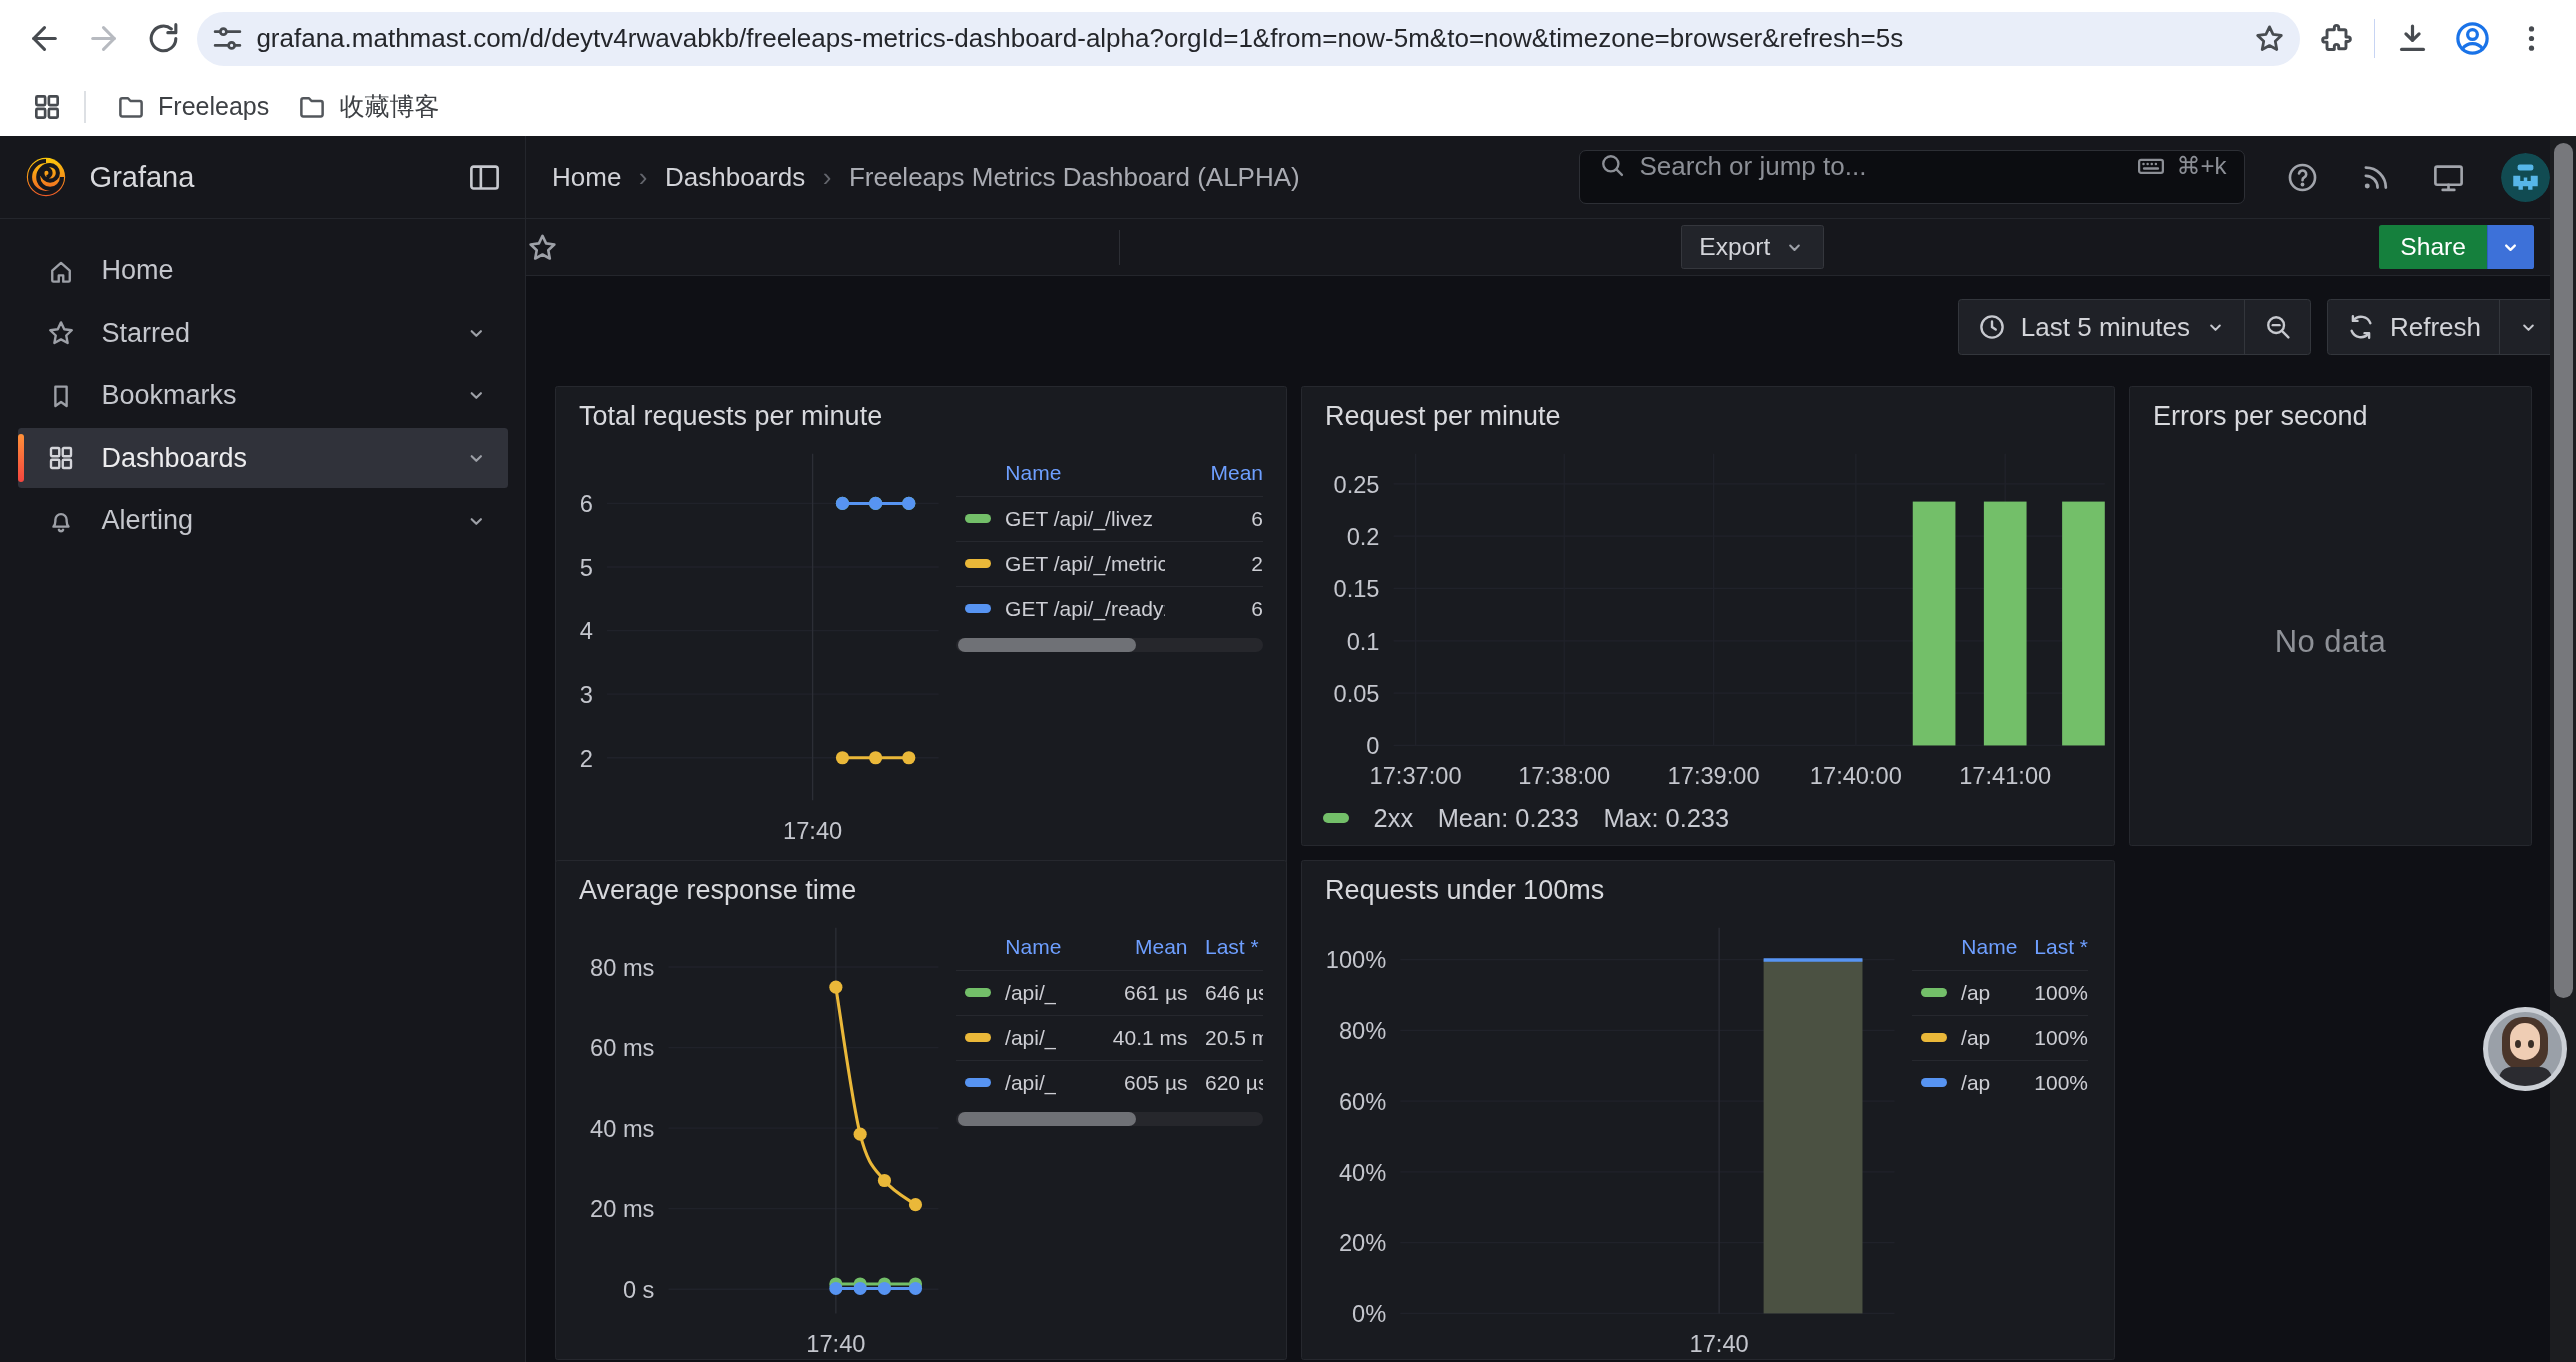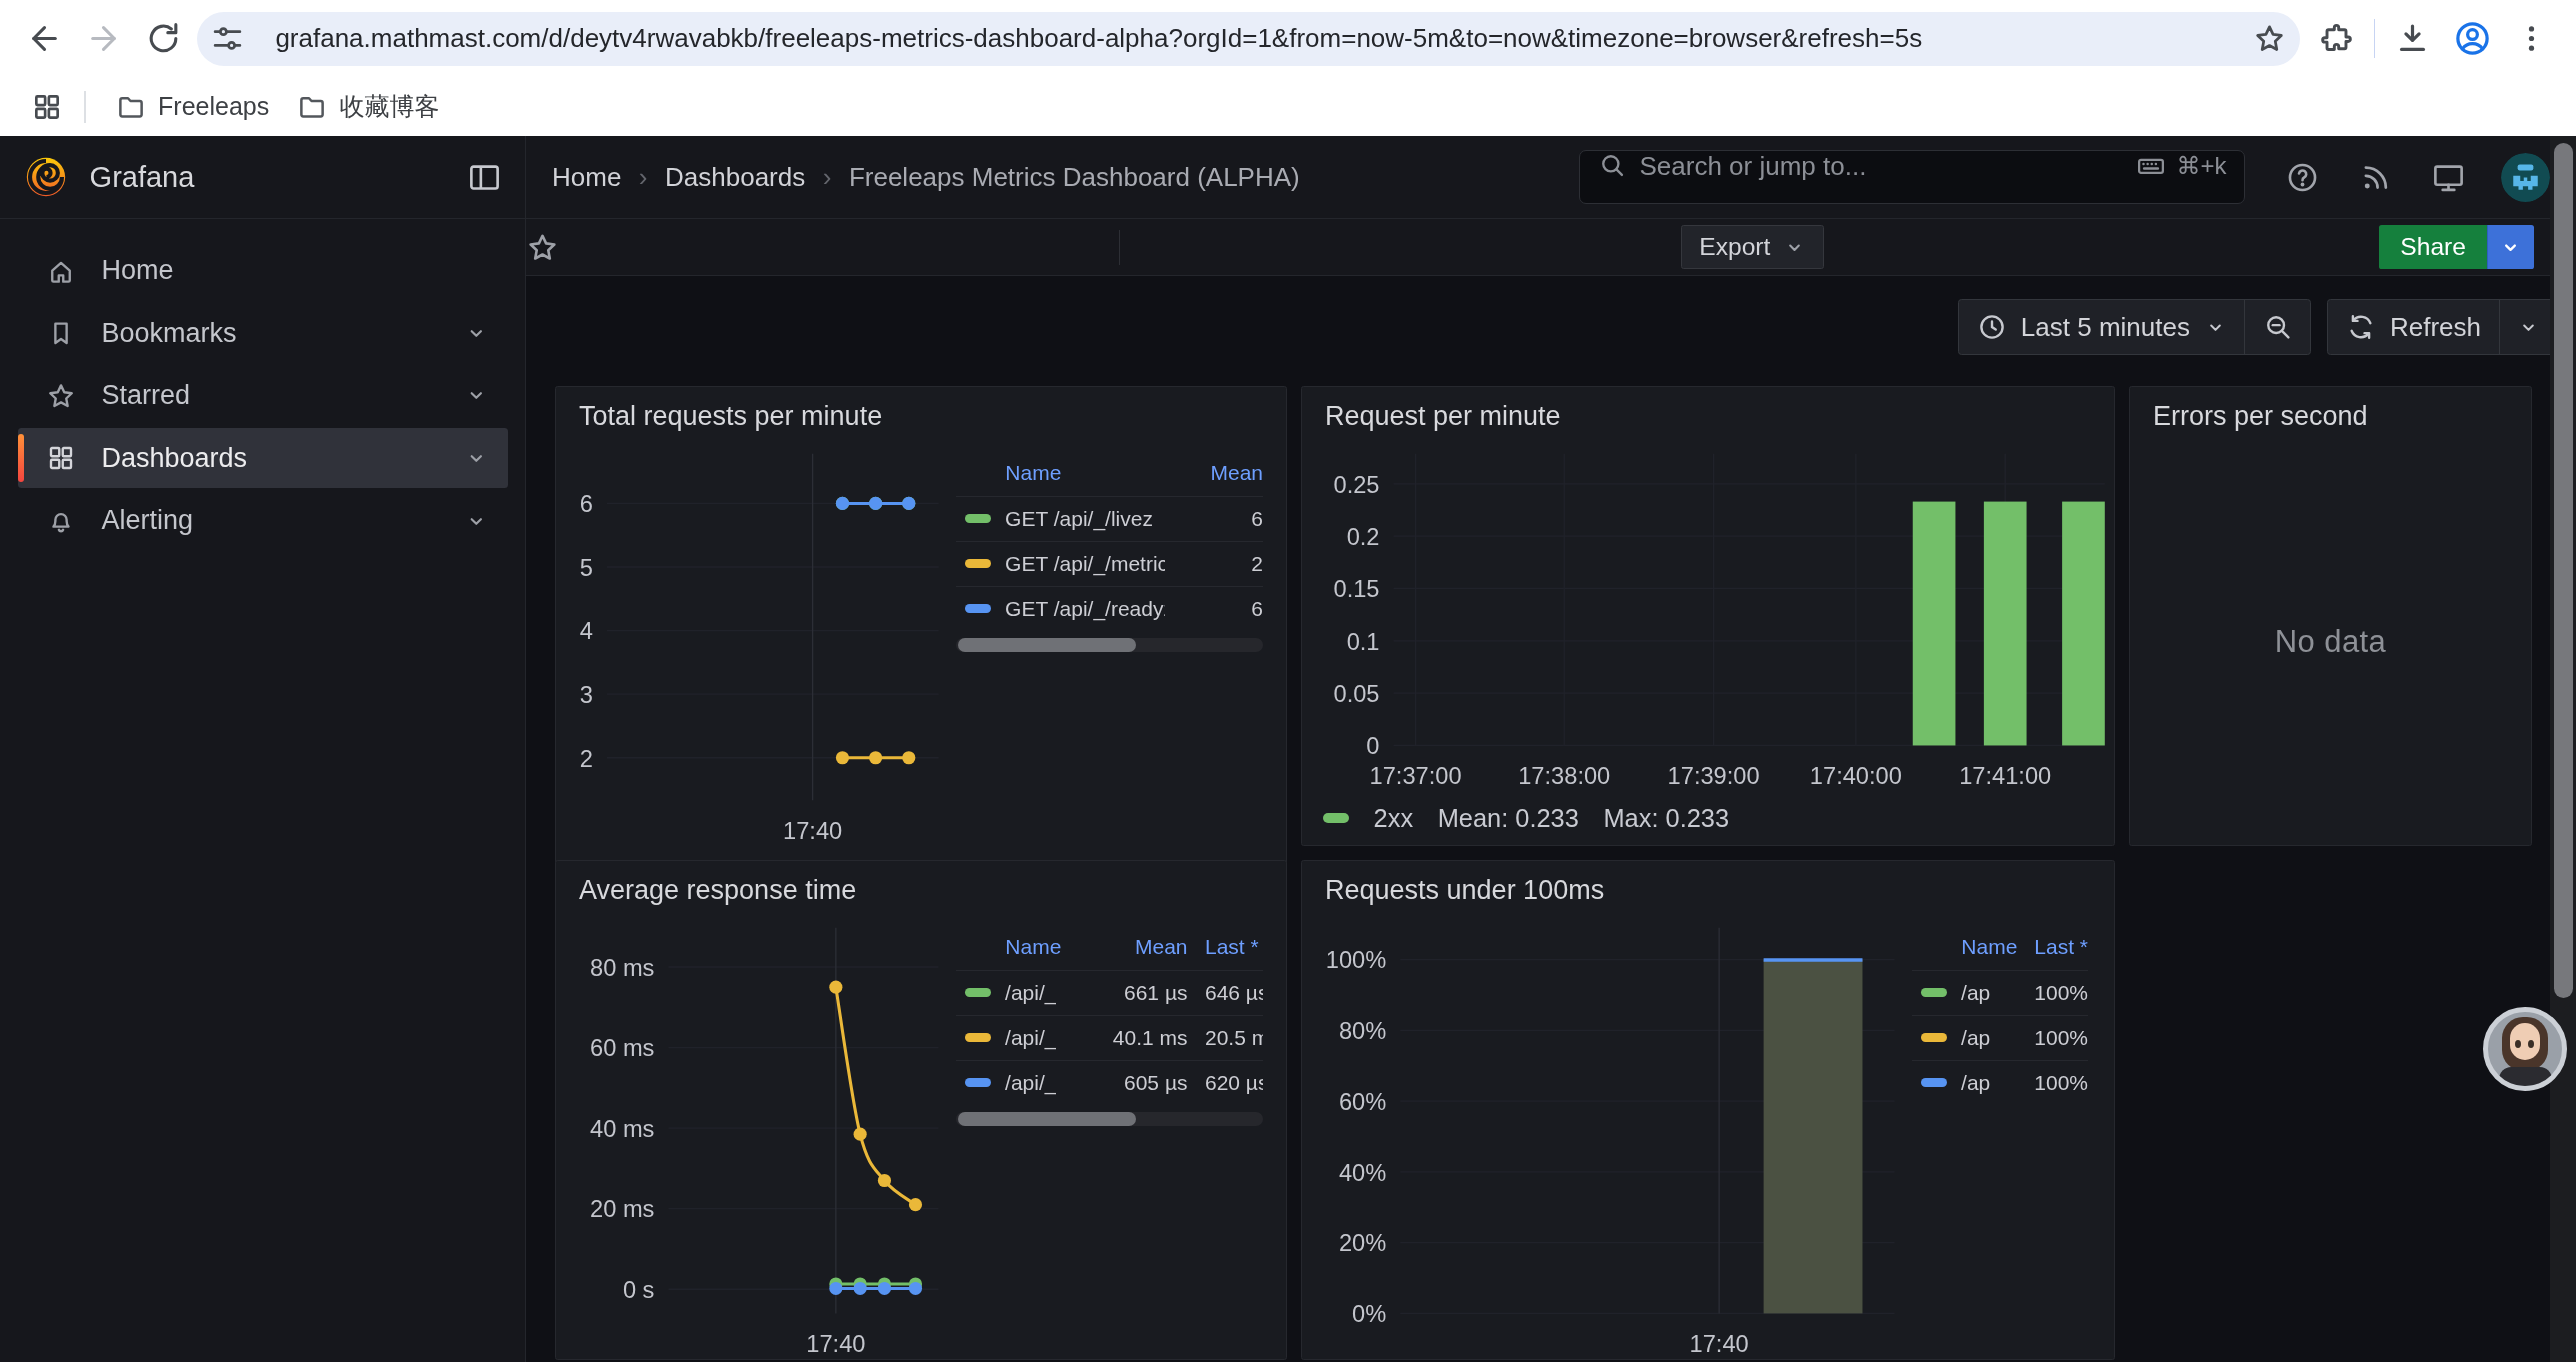--- a/index.html
+++ b/index.html
@@ -4,21 +4,21 @@
 <style>
   html,body{margin:0;padding:0;}
   body{width:2576px;height:1363px;overflow:hidden;background:#ffffff;
        font-family:"Liberation Sans","DejaVu Sans",sans-serif;position:relative;}
   svg{display:block;font-family:inherit;}
 
   
   .toolbar{height:77px;background:#fff;display:flex;align-items:center;padding:0 21px;border-radius:16px 16px 0 0;}
   .nav-ic{width:47px;height:47px;display:flex;align-items:center;justify-content:center;color:#474b50;flex:none;border-radius:50%;}
   .nav-ic.disabled{color:#b7bac0;}
-  .omnibox{flex:1;min-width:0;height:54px;border-radius:27px;background:#e9eef9;display:flex;align-items:center;margin:0 12.3px 0 10.5px;padding:0 7px;gap:19px;}
+  .omnibox{flex:1;min-width:0;height:54px;border-radius:27px;background:#e9eef9;display:flex;align-items:center;margin:0 12.3px 0 10.5px;padding:0 7px;}
   .url-text{flex:1;min-width:0;font-size:26px;color:#24262b;white-space:nowrap;overflow:hidden;margin-left:5.3px;}
   .tb-right{display:flex;align-items:center;flex:none;}
   .tb-divider{width:1.8px;height:39px;background:#c7d4f3;margin:0 14px;}
   .toolbar .gap{width:12.3px;flex:none;}
 
   .bookmarks{height:59px;background:#fff;display:flex;align-items:center;padding:0 23px;}
   .bm-divider{width:1.8px;height:32px;background:#dde0e4;margin:0 16px 0 14px;}
   .bm-item{display:flex;align-items:center;gap:12.3px;font-size:25px;color:#3d4044;padding:7px 14px;border-radius:8.8px;}
   .bm-item .f-ic{color:#53575c;}
 
@@ -292,37 +292,37 @@
         <span class="s-ic">
             <svg width="30" height="30" viewBox="0 0 24 24" fill="none" stroke="currentColor" stroke-width="1.9" stroke-linejoin="round">
               <path d="M5 11.7L12 5.5l7 6.2V19.5a1 1 0 0 1-1 1h-4.2v-5h-3.6v5H6a1 1 0 0 1-1-1z"></path>
             </svg>
           </span>
         <span class="s-label">Home</span>
       </div>
       <div class="side-item">
         <span class="s-ic">
             <svg width="30" height="30" viewBox="0 0 24 24" fill="none" stroke="currentColor" stroke-width="1.9" stroke-linejoin="round">
-              <path d="M7.5 4.5h9V20l-4.5-3.2L7.5 20z"></path>
-            </svg>
-          </span>
-        <span class="s-label">Bookmarks</span>
+              <path d="M12 3.5l2.6 5.5 6 .8-4.4 4.2 1.1 6-5.3-2.9-5.3 2.9 1.1-6L3.4 9.8l6-.8z"></path>
+            </svg>
+          </span>
+        <span class="s-label">Starred</span>
         <span class="chev">
             <svg width="24.6" height="24.6" viewBox="0 0 24 24" fill="none" stroke="currentColor" stroke-width="2.1" stroke-linecap="round" stroke-linejoin="round">
               <path d="M7.5 10l4.5 4.5L16.5 10"></path>
             </svg>
           </span>
       </div>
       <div class="side-item">
         <span class="s-ic">
             <svg width="30" height="30" viewBox="0 0 24 24" fill="none" stroke="currentColor" stroke-width="1.9" stroke-linejoin="round">
-              <path d="M12 3.5l2.6 5.5 6 .8-4.4 4.2 1.1 6-5.3-2.9-5.3 2.9 1.1-6L3.4 9.8l6-.8z"></path>
-            </svg>
-          </span>
-        <span class="s-label">Starred</span>
+              <path d="M7.5 4.5h9V20l-4.5-3.2L7.5 20z"></path>
+            </svg>
+          </span>
+        <span class="s-label">Bookmarks</span>
         <span class="chev">
             <svg width="24.6" height="24.6" viewBox="0 0 24 24" fill="none" stroke="currentColor" stroke-width="2.1" stroke-linecap="round" stroke-linejoin="round">
               <path d="M7.5 10l4.5 4.5L16.5 10"></path>
             </svg>
           </span>
       </div>
       <div class="side-item active">
         <span class="active-indicator"></span>
         <span class="s-ic">
             <svg width="30" height="30" viewBox="0 0 24 24" fill="none" stroke="currentColor" stroke-width="1.9">

